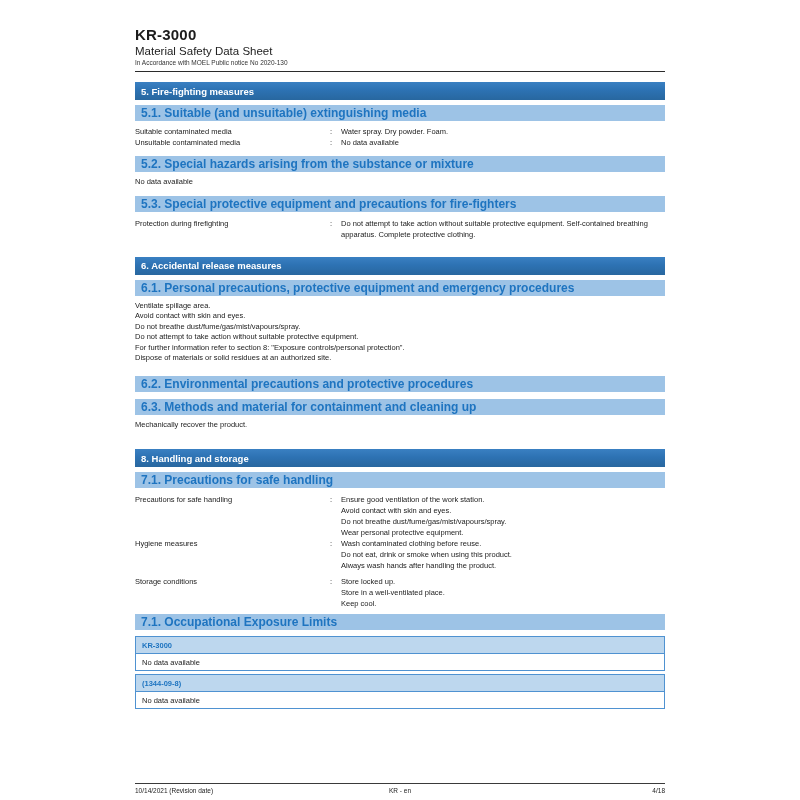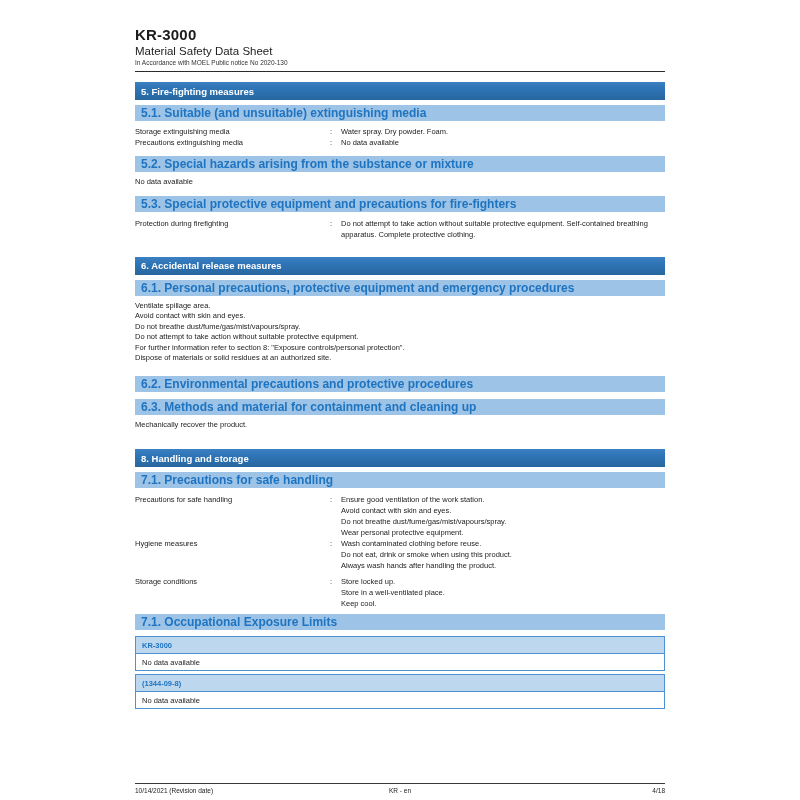--- a/index.html
+++ b/index.html
@@ -79,26 +79,26 @@
     <div class="doc-title">KR-3000</div>
     <div class="doc-subtitle">Material Safety Data Sheet</div>
     <div class="doc-notice">In Accordance with MOEL Public notice No 2020-130</div>
   </div>
 
   <div class="sec-bar mt10">5. Fire-fighting measures</div>
 
   <div class="sub-bar mt5">5.1. Suitable (and unsuitable) extinguishing media</div>
   <div class="kv-block mt5">
     <div class="kv">
-      <span class="label">Storage extinguishing media</span>
+      <span class="label">Suitable contaminated media</span>
       <span class="colon">:</span>
       <span class="value">Water spray. Dry powder. Foam.</span>
     </div>
     <div class="kv">
-      <span class="label">Precautions extinguishing media</span>
+      <span class="label">Unsuitable contaminated media</span>
       <span class="colon">:</span>
       <span class="value">No data available</span>
     </div>
   </div>
 
   <div class="sub-bar mt8">5.2. Special hazards arising from the substance or mixture</div>
   <div class="para mt5">No data available</div>
 
   <div class="sub-bar mt8">5.3. Special protective equipment and precautions for fire-fighters</div>
   <div class="kv-block mt6">

